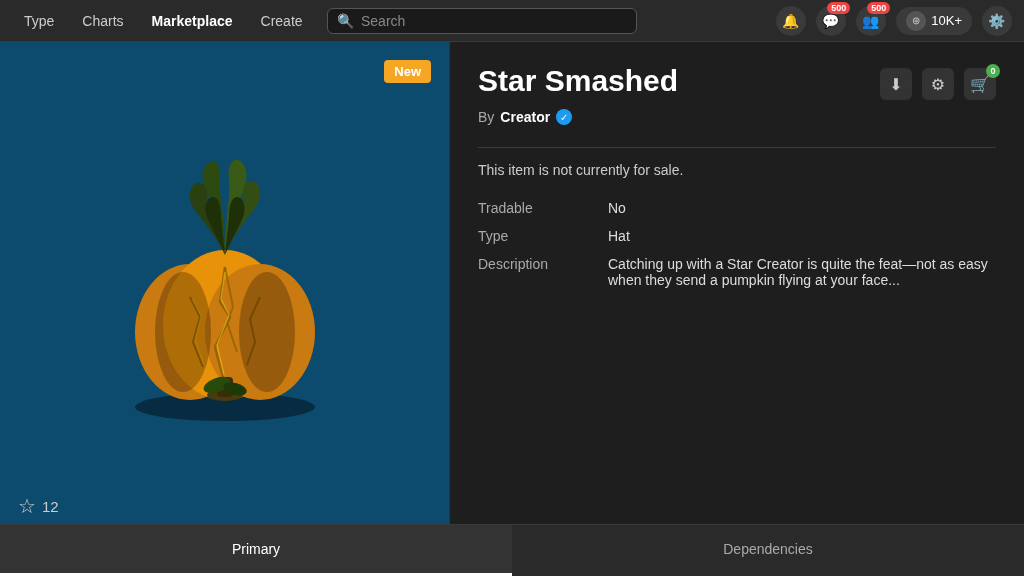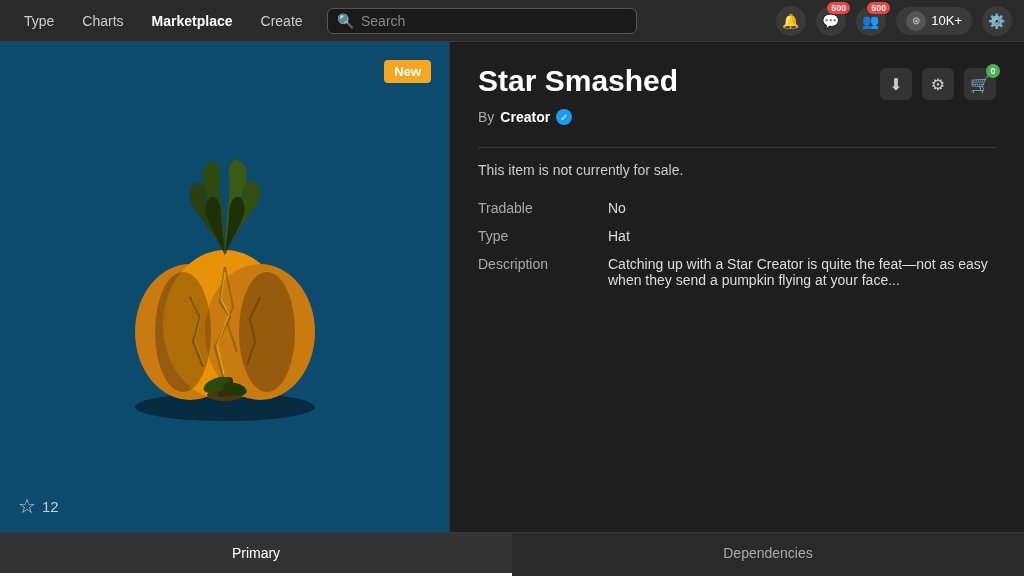--- a/index.html
+++ b/index.html
@@ -280,21 +280,21 @@
       color: #aaa;
       width: 130px;
       padding-right: 16px;
     }
     .info-table tr td:last-child {
       color: #ddd;
     }
 
     
     .bottom-tabs {
-      height: 44px;
+      height: 52px;
       background: #2a2a2a;
       display: flex;
       border-top: 1px solid #3a3a3a;
       position: absolute;
       bottom: 0;
       width: 1024px;
     }
     .tab {
       flex: 1;
       display: flex;

